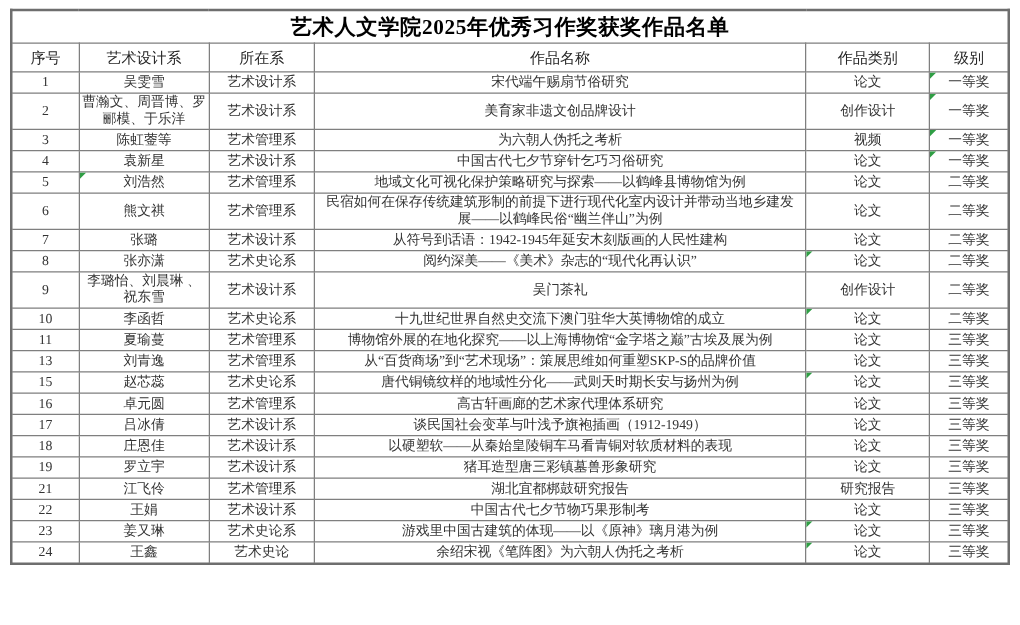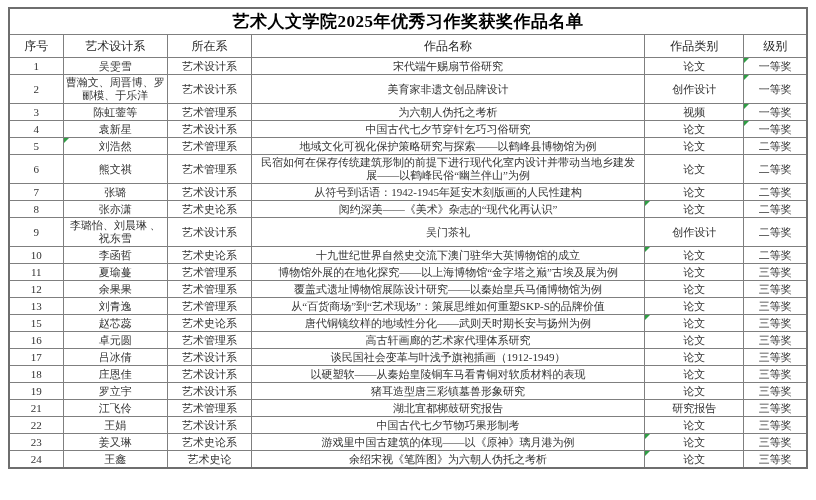--- a/index.html
+++ b/index.html
@@ -176,28 +176,20 @@
   </tr>
         <tr class="data-row">
     <td class="f-no">11</td>
     <td class="f-name">夏瑜蔓</td>
     <td class="f-dept">艺术管理系</td>
     <td class="f-work">博物馆外展的在地化探究——以上海博物馆“金字塔之巅”古埃及展为例</td>
     <td class="f-cat">论文</td>
     <td class="f-level">三等奖</td>
   </tr>
         <tr class="data-row">
-    <td class="f-no">12</td>
-    <td class="f-name">余果果</td>
-    <td class="f-dept">艺术管理系</td>
-    <td class="f-work">覆盖式遗址博物馆展陈设计研究——以秦始皇兵马俑博物馆为例</td>
-    <td class="f-cat">论文</td>
-    <td class="f-level">三等奖</td>
-  </tr>
-        <tr class="data-row">
     <td class="f-no">13</td>
     <td class="f-name">刘青逸</td>
     <td class="f-dept">艺术管理系</td>
     <td class="f-work">从“百货商场”到“艺术现场”：策展思维如何重塑SKP-S的品牌价值</td>
     <td class="f-cat">论文</td>
     <td class="f-level">三等奖</td>
   </tr>
         <tr class="data-row">
     <td class="f-no">15</td>
     <td class="f-name">赵芯蕊</td>

